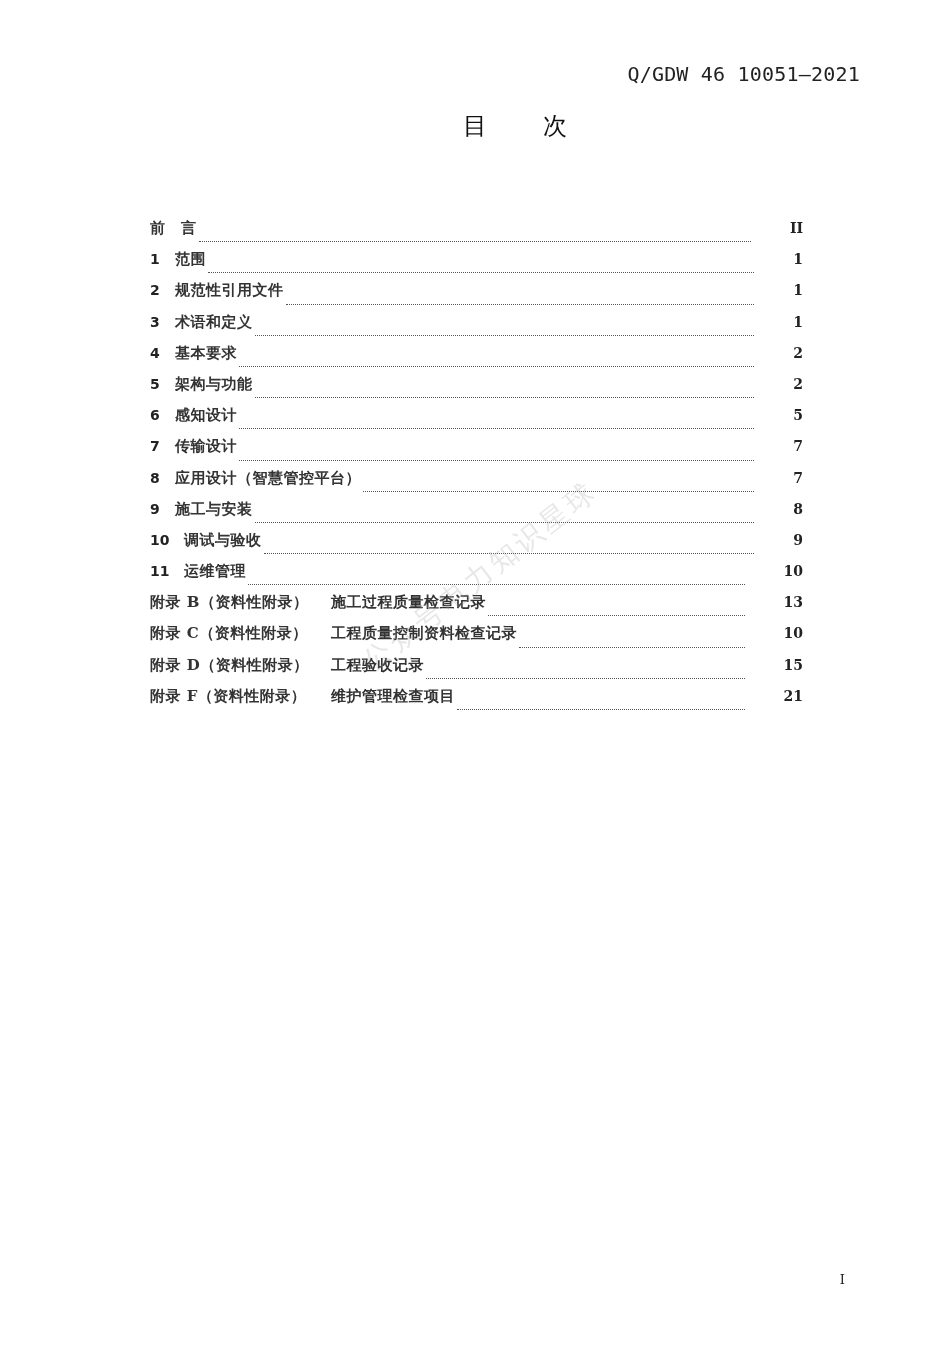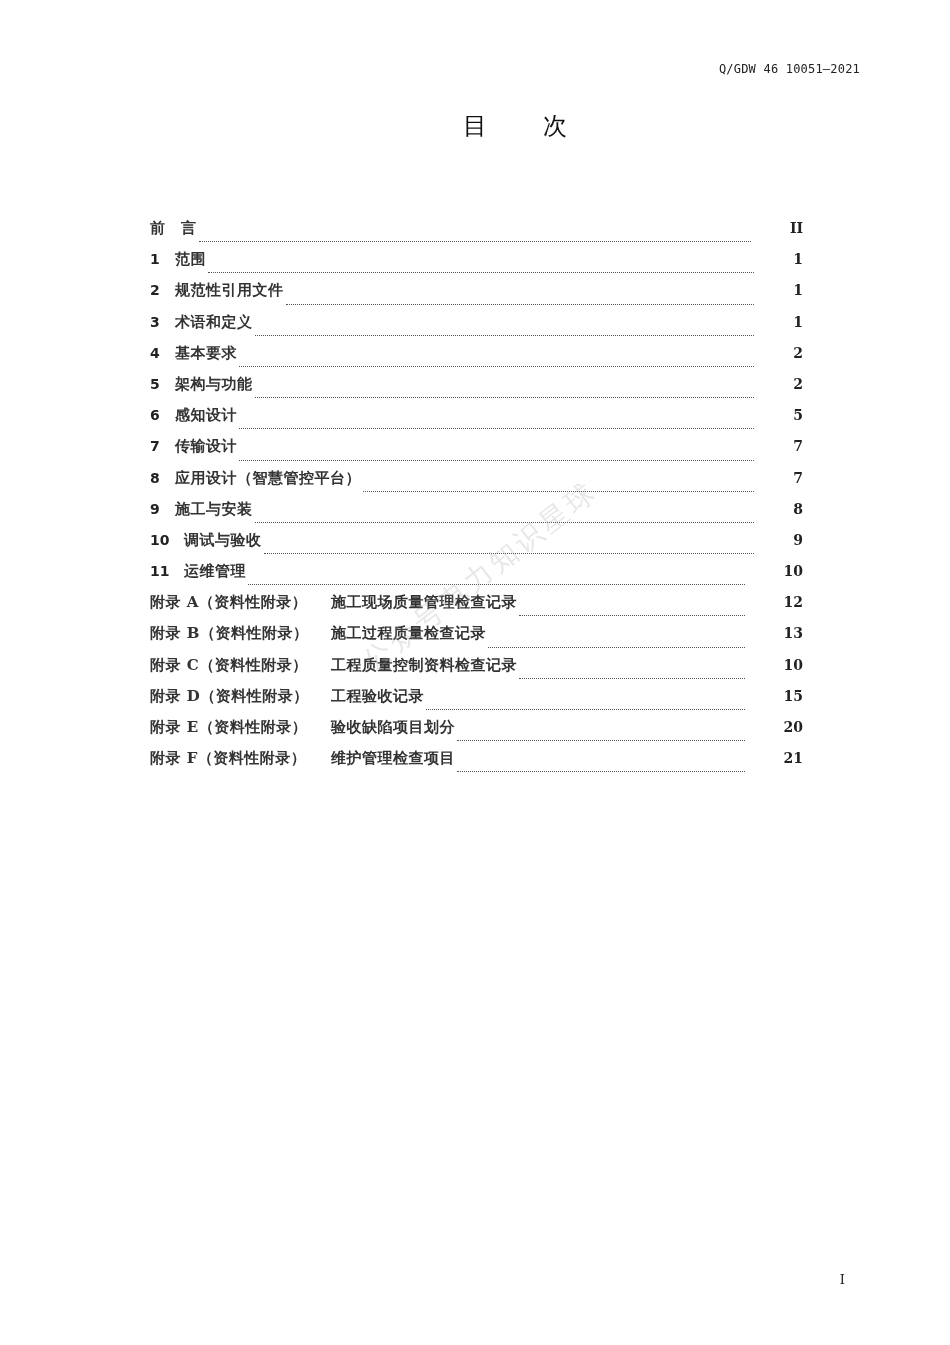--- a/index.html
+++ b/index.html
@@ -1,17 +1,17 @@
 <!DOCTYPE html>
 <html><head>
   <meta charset="utf-8">
   <style>
     html, body { margin: 0; padding: 0; background: #ffffff; }
     body { width: 950px; height: 1345px; position: relative; overflow: hidden; color: #222; font-family: "DejaVu Serif", "Liberation Serif", serif; }
-    .doc-code { position: absolute; top: 62px; right: 90px; font-family: "DejaVu Sans Mono", "Liberation Mono", monospace; font-size: 12px; color: #222; letter-spacing: 0.2px; }
+    .doc-code { position: absolute; top: 62px; right: 90px; font-family: "DejaVu Sans Mono", "Liberation Mono", monospace; font-size: 20px; color: #222; letter-spacing: 0.2px; }
     .page-title { position: absolute; top: 110px; left: 0; width: 950px; text-align: center; font-family: "DejaVu Sans", "Liberation Sans", sans-serif; font-size: 24px; color: #111; padding-left: 40px; }
     .page-title span { display: inline-block; }
     .page-title .gap { width: 56px; }
     .toc { position: absolute; top: 219px; left: 150px; width: 653px; }
     .toc-row { display: flex; align-items: baseline; height: 31.2px; font-size: 15px; color: #333; white-space: nowrap; font-weight: bold; }
     .toc-num { font-family: "DejaVu Sans", "Liberation Sans", sans-serif; font-size: 14px; color: #222; display: inline-block; }
     .toc-num.w1 { width: 25px; }
     .toc-num.w2 { width: 34px; }
     .toc-label { display: inline-block; letter-spacing: 0.5px; }
     .toc-appendix-prefix { display: inline-block; width: 181px; letter-spacing: 0.5px; }
@@ -97,50 +97,38 @@
     <span class="toc-page">9</span>
   </div>
   <div class="toc-row">
     <span class="toc-num w2">11</span>
     <span class="toc-label">运维管理</span>
     <span class="toc-leader"></span>
     <span class="toc-page">10</span>
   </div>
 
   <div class="toc-row">
-    <span class="toc-appendix-prefix">附录 A（资料性附录）</span>
-    <span class="toc-label">施工现场质量管理检查记录</span>
-    <span class="toc-leader"></span>
-    <span class="toc-page">12</span>
-  </div>
-  <div class="toc-row">
     <span class="toc-appendix-prefix">附录 B（资料性附录）</span>
     <span class="toc-label">施工过程质量检查记录</span>
     <span class="toc-leader"></span>
     <span class="toc-page">13</span>
   </div>
   <div class="toc-row">
     <span class="toc-appendix-prefix">附录 C（资料性附录）</span>
     <span class="toc-label">工程质量控制资料检查记录</span>
     <span class="toc-leader"></span>
     <span class="toc-page">10</span>
   </div>
   <div class="toc-row">
     <span class="toc-appendix-prefix">附录 D（资料性附录）</span>
     <span class="toc-label">工程验收记录</span>
     <span class="toc-leader"></span>
     <span class="toc-page">15</span>
   </div>
   <div class="toc-row">
-    <span class="toc-appendix-prefix">附录 E（资料性附录）</span>
-    <span class="toc-label">验收缺陷项目划分</span>
-    <span class="toc-leader"></span>
-    <span class="toc-page">20</span>
-  </div>
-  <div class="toc-row">
     <span class="toc-appendix-prefix">附录 F（资料性附录）</span>
     <span class="toc-label">维护管理检查项目</span>
     <span class="toc-leader"></span>
     <span class="toc-page">21</span>
   </div>
 
 </div>
 
 <div class="watermark">公众号电力知识星球</div>
 

